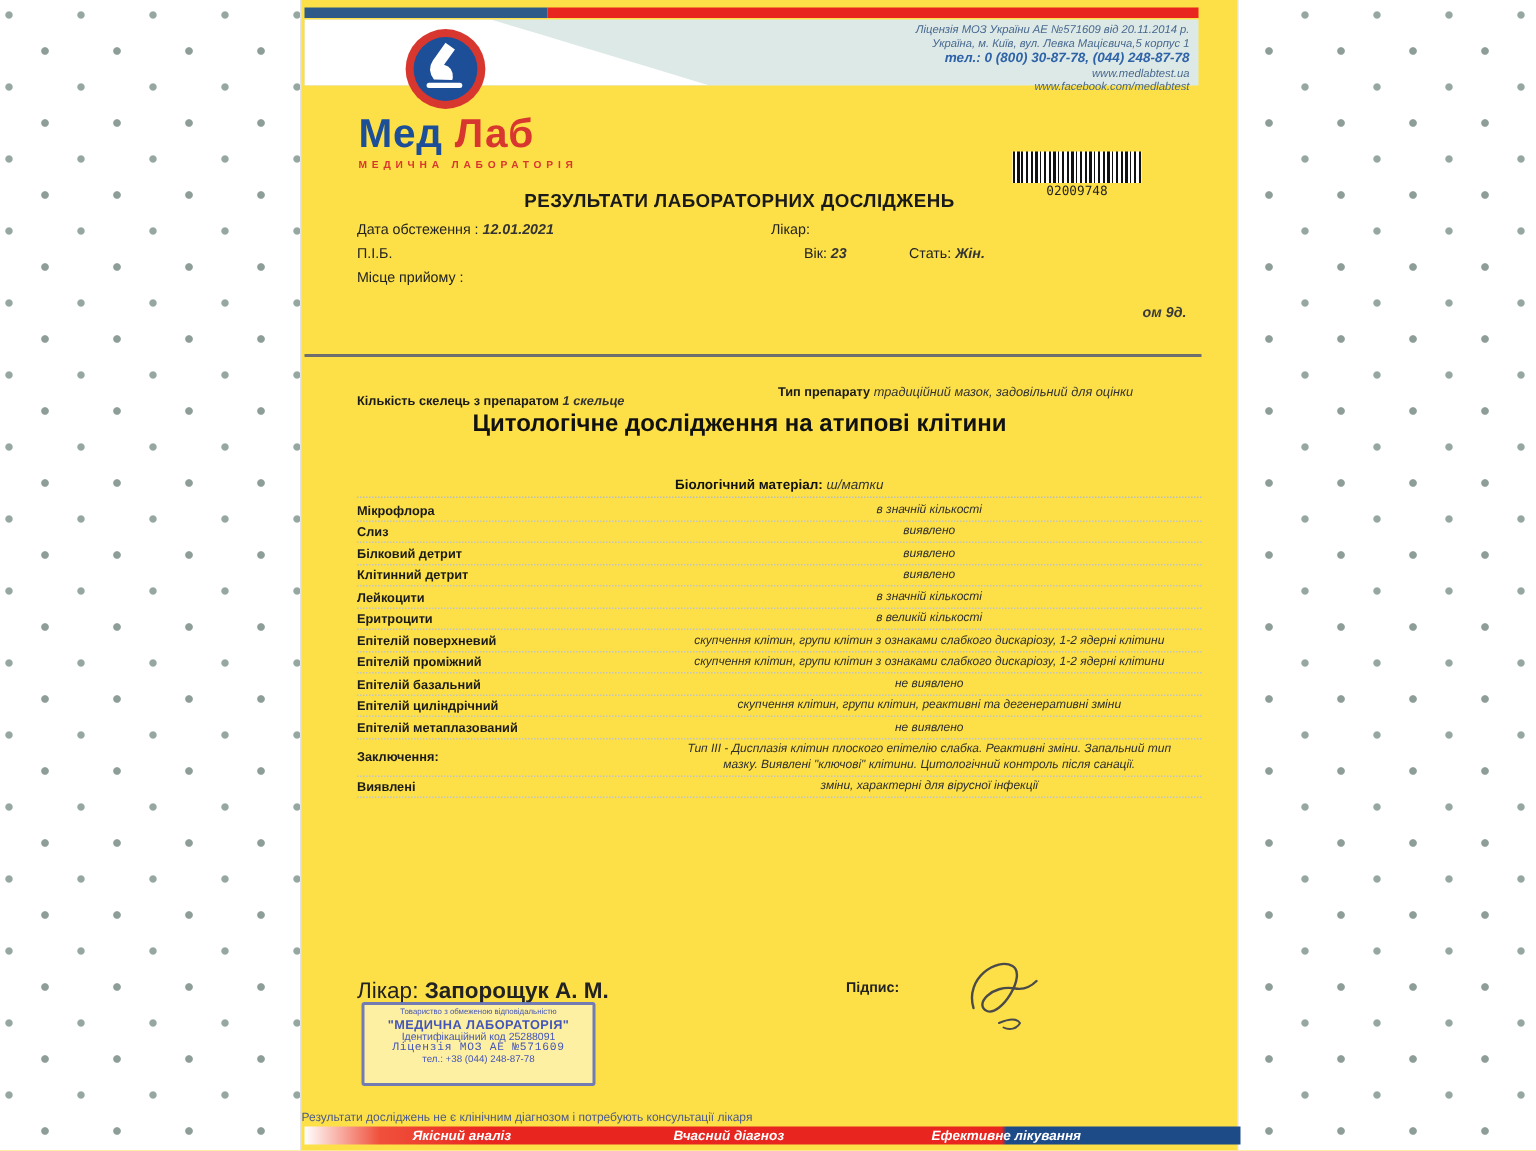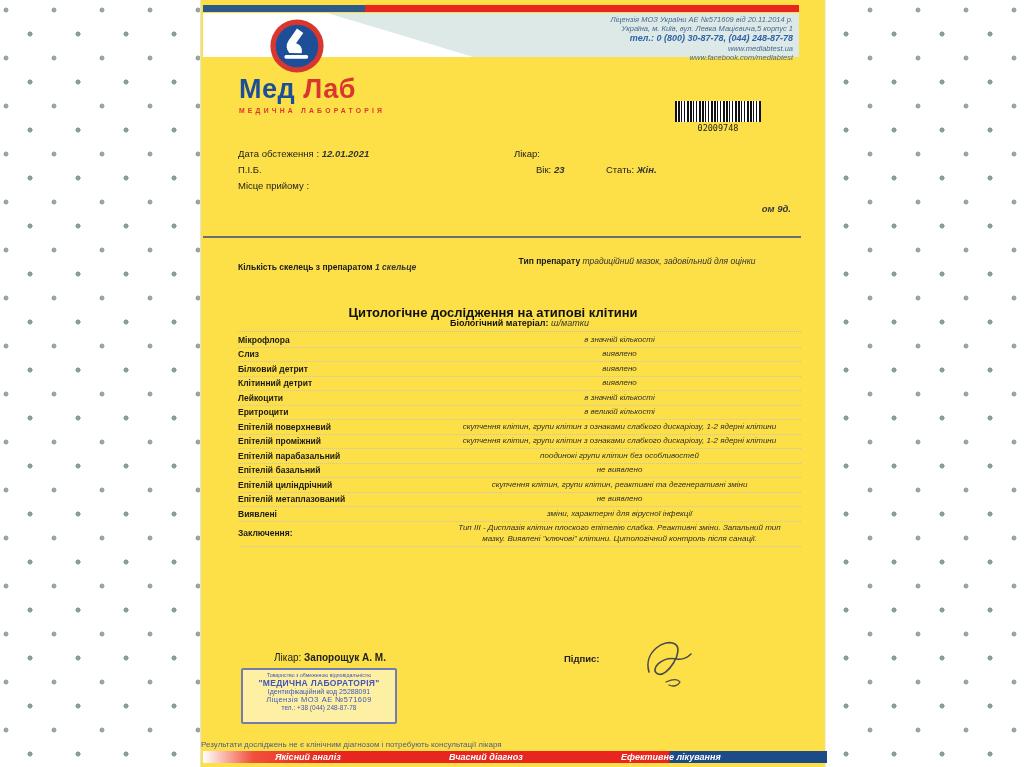--- a/index.html
+++ b/index.html
@@ -62,43 +62,43 @@
     font-weight:bold; font-style:italic; font-size:9.5px; color:#3a3a3a; }
   .divider { position:absolute; left:2px; top:236px; width:598px; height:2px; background:#6e6e6e; }
   
   .slides { position:absolute; left:37px; top:262px; font-size:8.5px; color:#1a1a1a; }
   .slides b { font-weight:bold; }
   .slides i { font-style:italic; font-weight:bold; color:#333; }
   .prep-type { position:absolute; left:300px; top:256px; width:272px; text-align:center;
     font-size:8.5px; color:#1a1a1a; line-height:10px; }
   .prep-type b { font-weight:bold;margin-top:19px; }
   .prep-type i { font-style:italic; color:#333; }
-  .section-title { position:absolute; left:0; top:305px; width:584px; text-align:center;
-    font-weight:bold; font-size:13px; color:#111; }
+  .section-title { position:absolute; left:0; top:274px; width:584px; text-align:center;
+    font-weight:bold; font-size:16px; color:#111; }
   
   .material { position:absolute; left:37px; top:318px; width:563px;
     border-bottom:1px dotted #bdbdbd; padding-bottom:3px; font-size:9px; color:#111;text-align:center; }
   .material b { font-weight:bold; }
   .material i { font-style:italic; font-weight:normal; color:#333; }
   .rtable { position:absolute; left:37px; top:333px; width:563px; }
   .row { display:flex; border-bottom:1px dotted #c4c4c4; padding:1.5px 0; align-items:center; }
   .row .lbl { width:200px; font-weight:bold; font-size:8.5px; color:#1a1a1a; line-height:10.5px; }
   .row .val { flex:1; text-align:center; font-style:italic; font-size:8px; color:#2e2e2e; line-height:10.5px; }
   
-  .doctor-line { position:absolute; left:37px; top:652px; font-size:10px; color:#222;margin-left:36px; }
+  .doctor-line { position:absolute; left:37px; top:652px; font-size:15px; color:#222; }
   .doctor-line b { font-weight:bold; }
   .stamp {
     position:absolute; left:40px; top:668px; width:156px; height:56px;
     border:2px solid rgba(67,85,184,0.75); border-radius:2px;
     color:#4355b8; text-align:center; padding-top:2px; background:rgba(255,255,255,0.5);
   }
   .stamp .s1 { font-size:5.5px; transform:scale(0.95); }
   .stamp .s2 { font-size:8.5px; font-weight:bold; letter-spacing:0.3px; }
   .stamp .s3 { font-size:7px; }
-  .stamp .s4 { font-size:7.5px; letter-spacing:0.5px; }
+  .stamp .s4 { font-size:7.5px; letter-spacing:0.5px;font-family:Liberation Mono, monospace; }
   .stamp .s5 { font-size:6.5px; }
   .sig-label { position:absolute; left:363px; top:653px; font-weight:bold; font-size:9.5px; color:#222; }
   .sig-svg { position:absolute; left:432px; top:632px; }
   
   .disclaimer { position:absolute; left:0; top:740px; width:626px; text-align:left;
     font-size:8px; color:#4f5b88; }
   .footer-bar {
     position:absolute; left:2px; top:751px; width:624px; height:12px;
     background:linear-gradient(to right, #ffffff 0%, #f0513c 8%, #e8251f 20%,
       #e8251f 74.5%, #1d4b87 75%, #1d4b87 100%);
@@ -147,20 +147,21 @@
       <span class="red">Лаб</span>
     </div>
     <div class="logo-tag">МЕДИЧНА ЛАБОРАТОРІЯ</div>
   </div>
 
   <div class="barcode">
     <div class="bars"></div>
     <div class="num">02009748</div>
   </div>
 
+  <div class="doc-title">РЕЗУЛЬТАТИ ЛАБОРАТОРНИХ ДОСЛІДЖЕНЬ</div>
 
   <div class="p-row" style="top:148px;">
     <span class="p-item" style="left:37px;">
       <span>Дата обстеження :</span>
       <span class="val-bi">12.01.2021</span>
     </span>
     <span class="p-item" style="left:313px;">Лікар:</span>
   </div>
 
   <div class="p-row" style="top:164px;">
@@ -227,42 +228,38 @@
     </div>
     <div class="row">
       <div class="lbl">Епітелій поверхневий</div>
       <div class="val" style="padding:0 20px;">скупчення клітин, групи клітин  з ознаками слабкого дискаріозу,  1-2 ядерні клітини</div>
     </div>
     <div class="row">
       <div class="lbl">Епітелій проміжний</div>
       <div class="val" style="padding:0 20px;">скупчення клітин, групи клітин  з ознаками слабкого дискаріозу,  1-2 ядерні клітини</div>
     </div>
     <div class="row">
-      <div class="lbl">Епітелій парабазальний</div>
-      <div class="val">поодинокі групи клітин без особливостей</div>
-    </div>
-    <div class="row">
       <div class="lbl">Епітелій базальний</div>
       <div class="val">не виявлено</div>
     </div>
     <div class="row">
       <div class="lbl">Епітелій циліндрічний</div>
       <div class="val">скупчення клітин, групи клітин, реактивні та дегенеративні зміни</div>
     </div>
     <div class="row">
       <div class="lbl">Епітелій метаплазований</div>
       <div class="val">не виявлено</div>
     </div>
     <div class="row">
+      <div class="lbl">Заключення:</div>
+      <div class="val" style="padding:0 12px;">Тип III -  Дисплазія клітин  плоского епітелію слабка.  Реактивні зміни. Запальний тип мазку. Виявлені "ключові" клітини. Цитологічний контроль після санації.</div>
+    </div>
+    <div class="row">
       <div class="lbl">Виявлені</div>
       <div class="val">зміни, характерні для вірусної інфекції</div>
-    </div>
-    <div class="row">
-      <div class="lbl">Заключення:</div>
-      <div class="val" style="padding:0 12px;">Тип III -  Дисплазія клітин  плоского епітелію слабка.  Реактивні зміни. Запальний тип мазку. Виявлені "ключові" клітини. Цитологічний контроль після санації.</div>
     </div>
   </div>
 
   <div class="doctor-line">
     <span>Лікар:</span>
     <b>Запорощук А. М.</b>
   </div>
 
   <div class="stamp">
     <div class="s1">Товариство з обмеженою відповідальністю</div>

